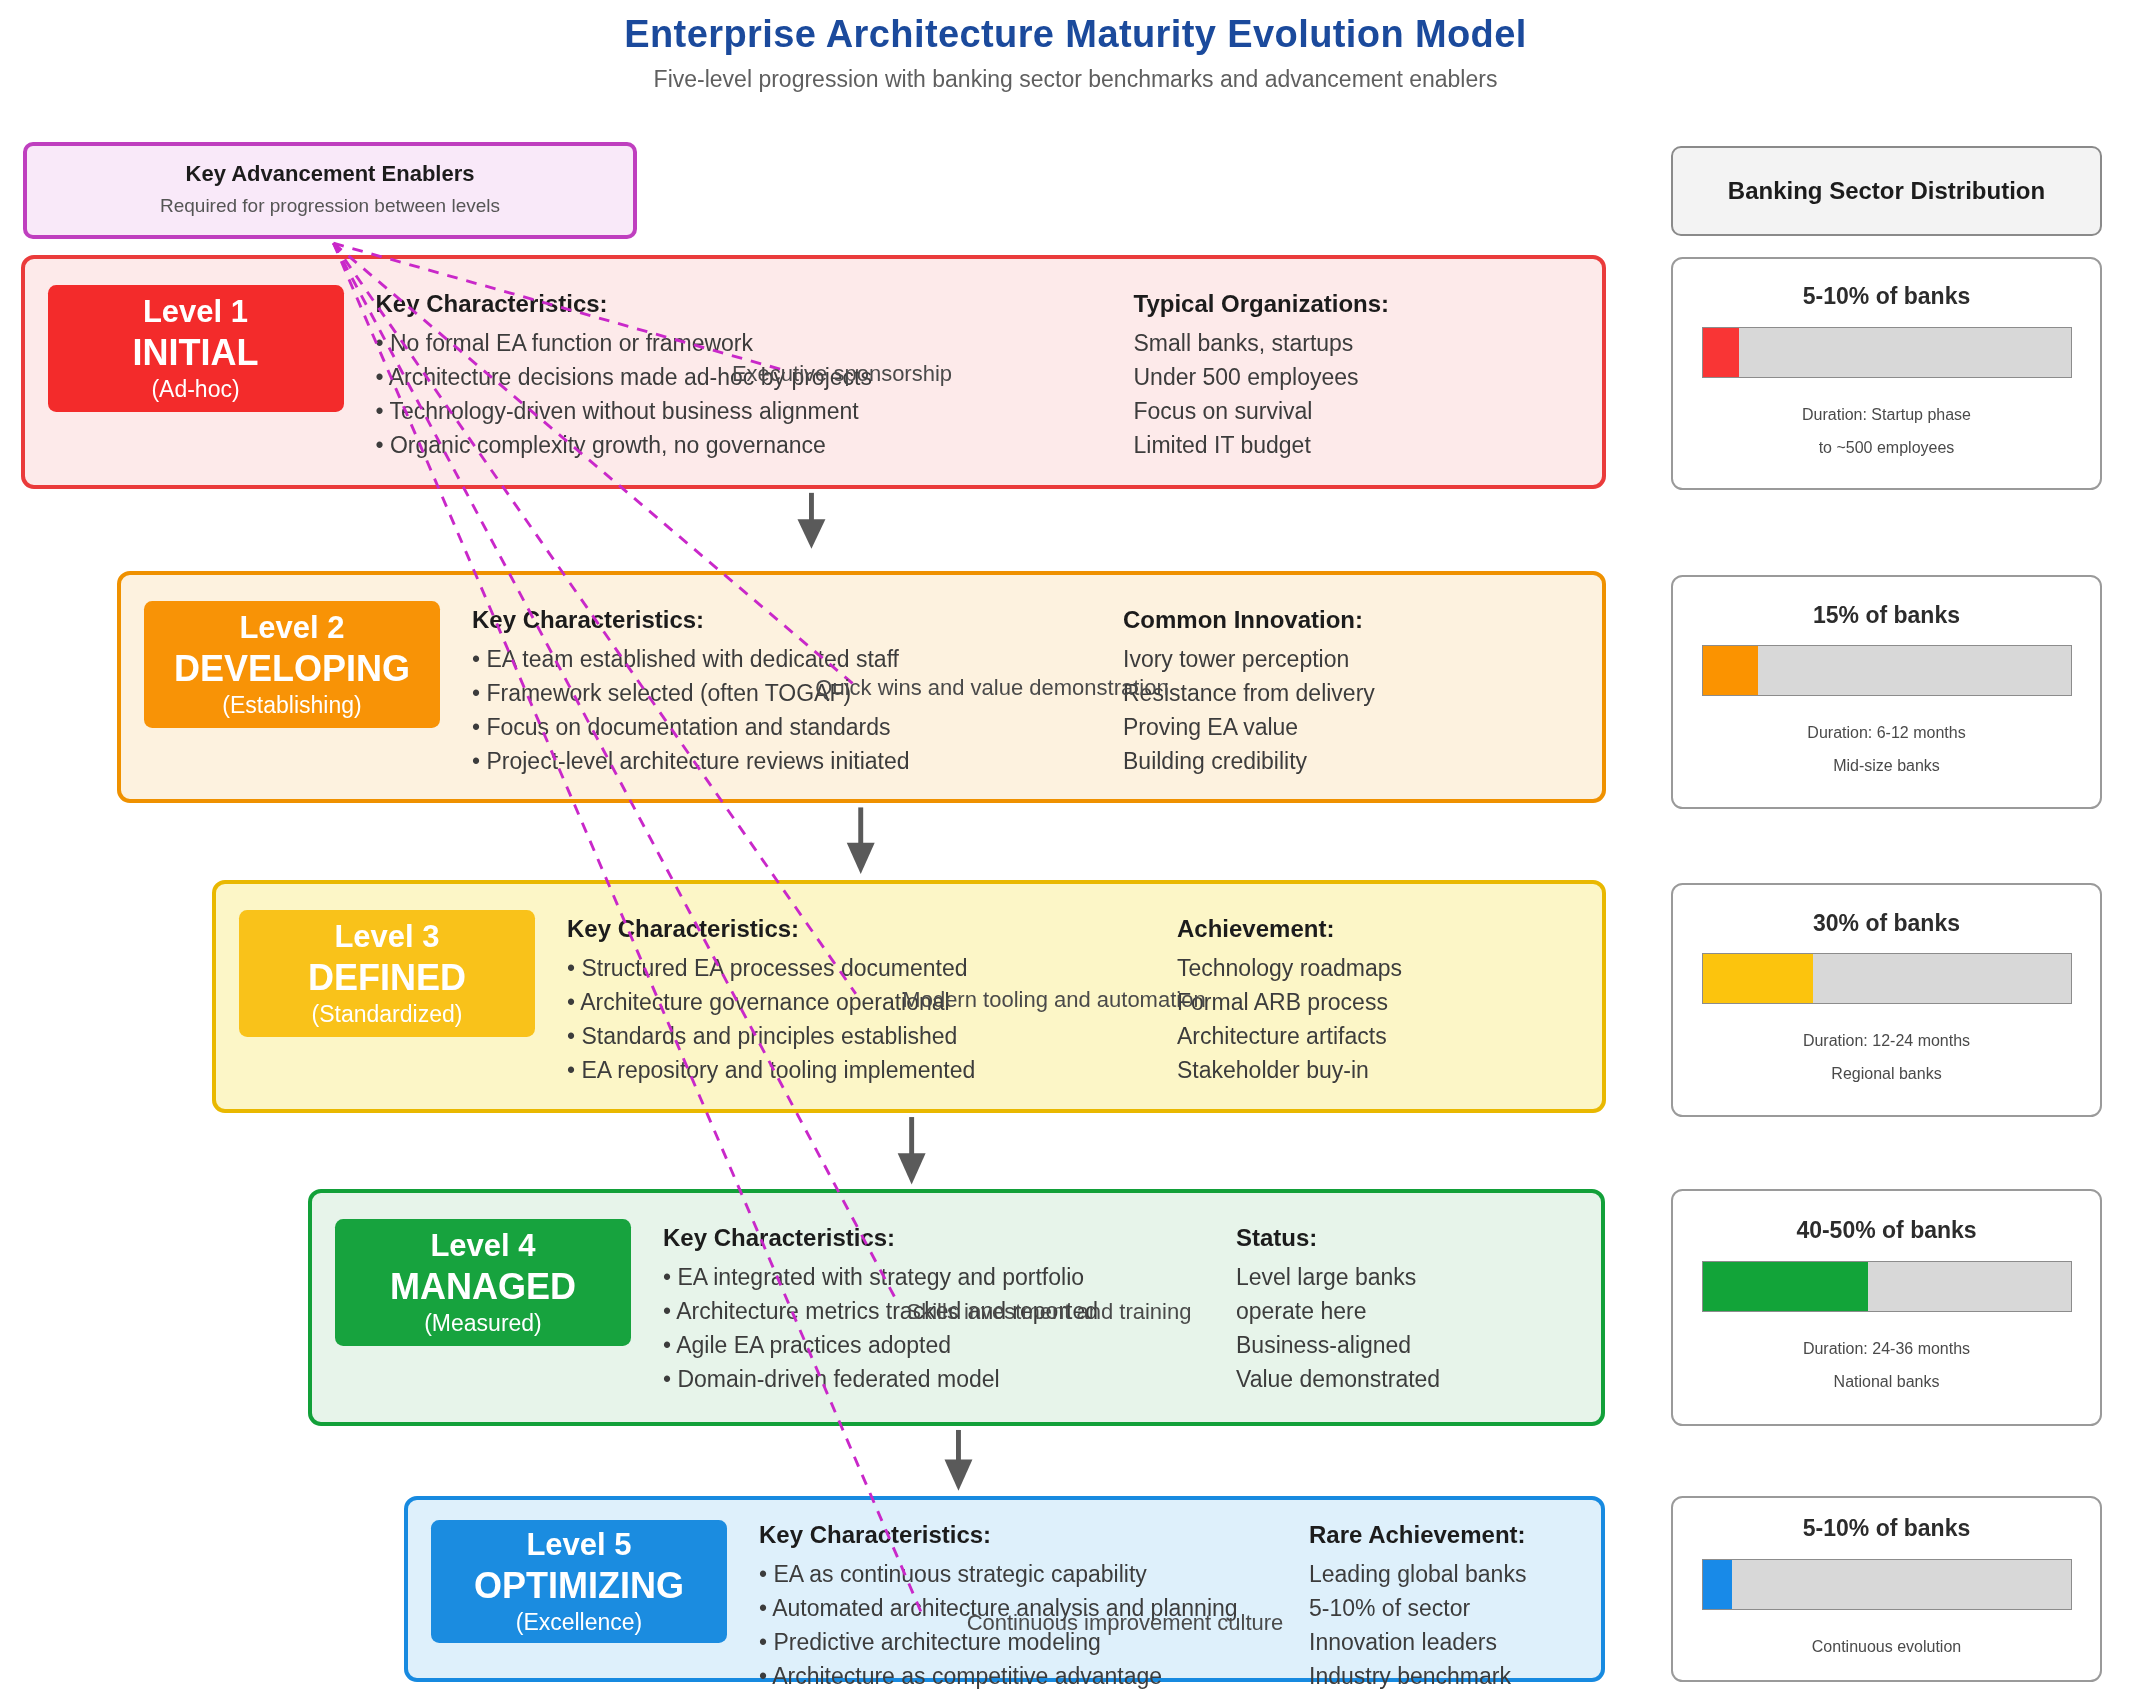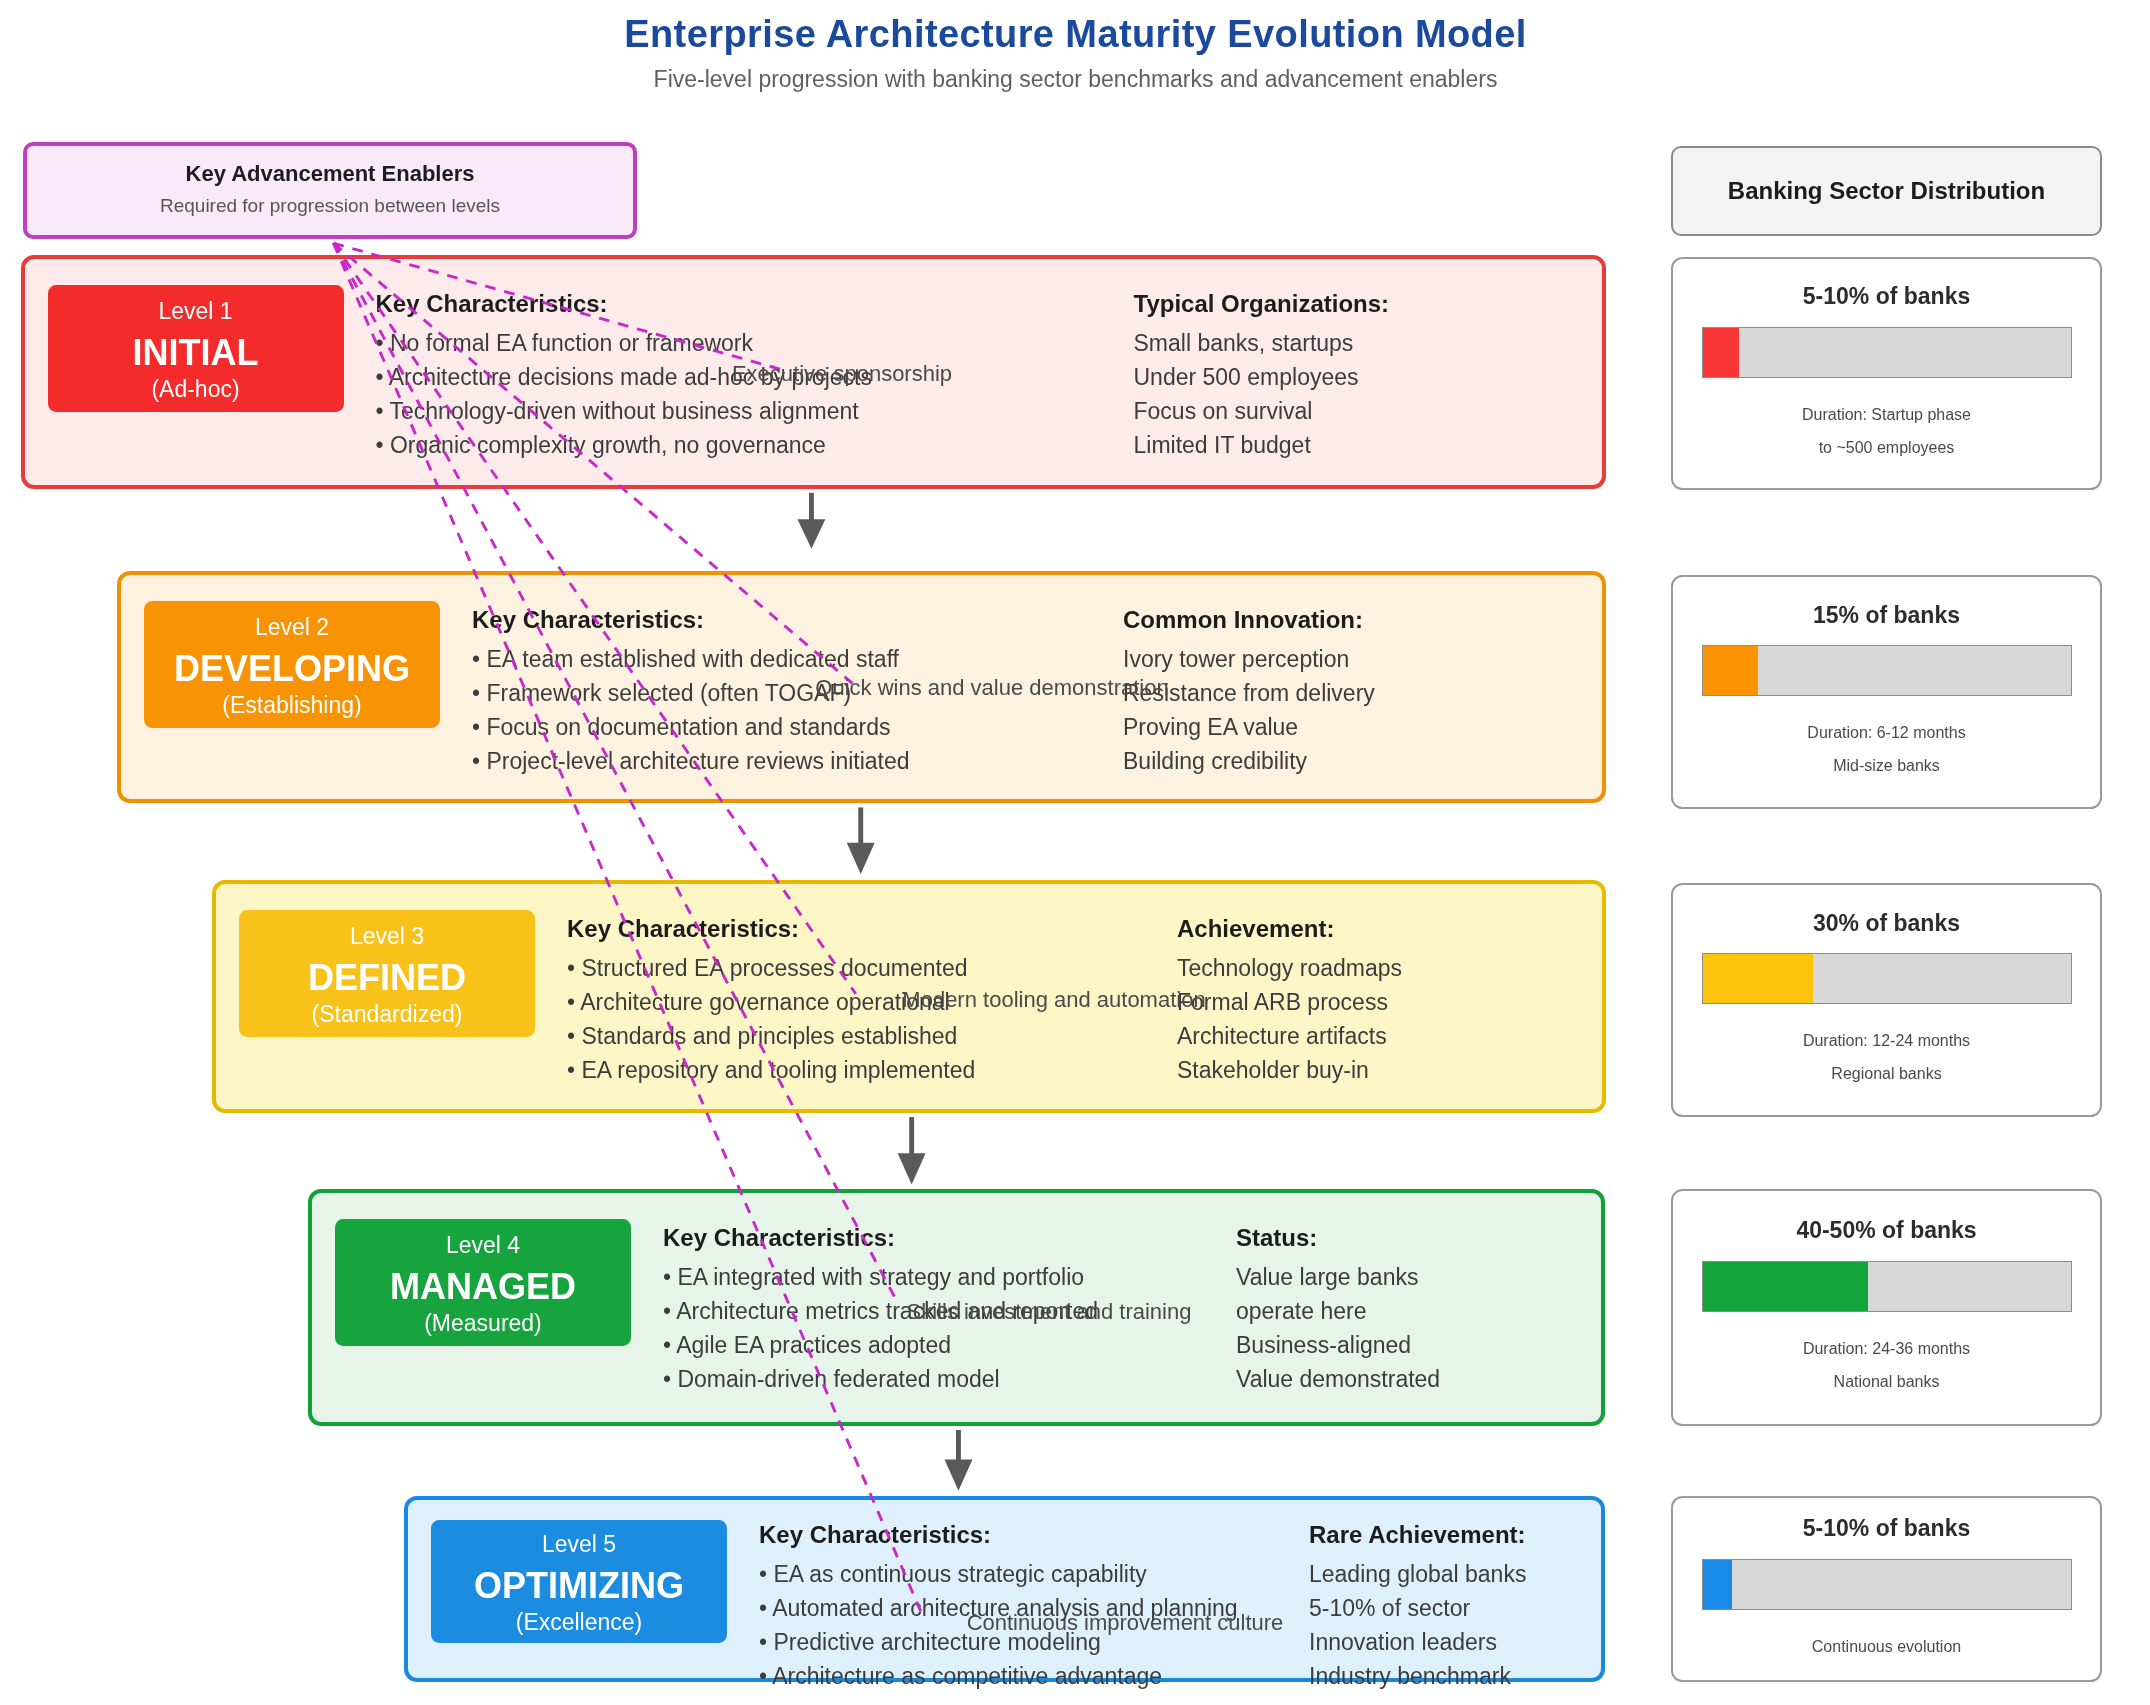--- a/index.html
+++ b/index.html
@@ -14,21 +14,21 @@
   .en-sub{margin-top:8.2px;font-size:19px;color:#555555;}
 
   .panel{position:absolute;border-radius:13px;box-sizing:border-box;z-index:1;}
   .lv1{background:#fdeaea;border:4.1px solid #ea3b3b;}
   .lv2{background:#fdf2df;border:4.1px solid #ef9100;}
   .lv3{background:#fcf6c7;border:4.1px solid #e9b800;}
   .lv4{background:#e7f4ea;border:4.1px solid #12a039;}
   .lv5{background:#def0fb;border:4.1px solid #178ae0;}
 
   .badge{position:absolute;left:23px;top:26px;width:296px;height:127px;border-radius:8.2px;color:#ffffff;display:flex;flex-direction:column;align-items:center;justify-content:center;text-align:center;}
-  .badge .b1{font-size:23px;font-weight:normal;line-height:39px;}
+  .badge .b1{font-size:31px;font-weight:bold;line-height:39px;}
   .badge .b2{font-size:36px;font-weight:bold;line-height:43px;}
   .badge .b3{font-size:23px;line-height:31px;}
   .bg1{background:#f32b2b;}
   .bg2{background:#f89306;align-items:center;}
   .bg3{background:#f9c21a;}
   .bg4{background:#17a33e;}
   .bg5{background:#1b8ce0;}
 
   .col{position:absolute;}
   .col-h{font-size:24px;font-weight:bold;color:#1c1c1c;line-height:34px;margin-bottom:5px;}
@@ -154,21 +154,21 @@
     </div>
     <div class="col" style="left:351px;top:28px;">
       <div class="col-h">Key Characteristics:</div>
       <div class="bullet">EA integrated with strategy and portfolio</div>
       <div class="bullet">Architecture metrics tracked and reported</div>
       <div class="bullet">Agile EA practices adopted</div>
       <div class="bullet">Domain-driven federated model</div>
     </div>
     <div class="col" style="left:924px;top:28px;">
       <div class="col-h">Status:</div>
-      <div class="plain-line">Value large banks</div>
+      <div class="plain-line">Level large banks</div>
       <div class="plain-line">operate here</div>
       <div class="plain-line">Business-aligned</div>
       <div class="plain-line">Value demonstrated</div>
     </div>
   </div>
 
   <div class="panel lv5" style="left:404px;top:1496px;width:1201px;height:186px;">
     <div class="badge bg5" style="top:20px;height:123px;">
       <div class="b1">Level 5</div>
       <div class="b2">OPTIMIZING</div>

